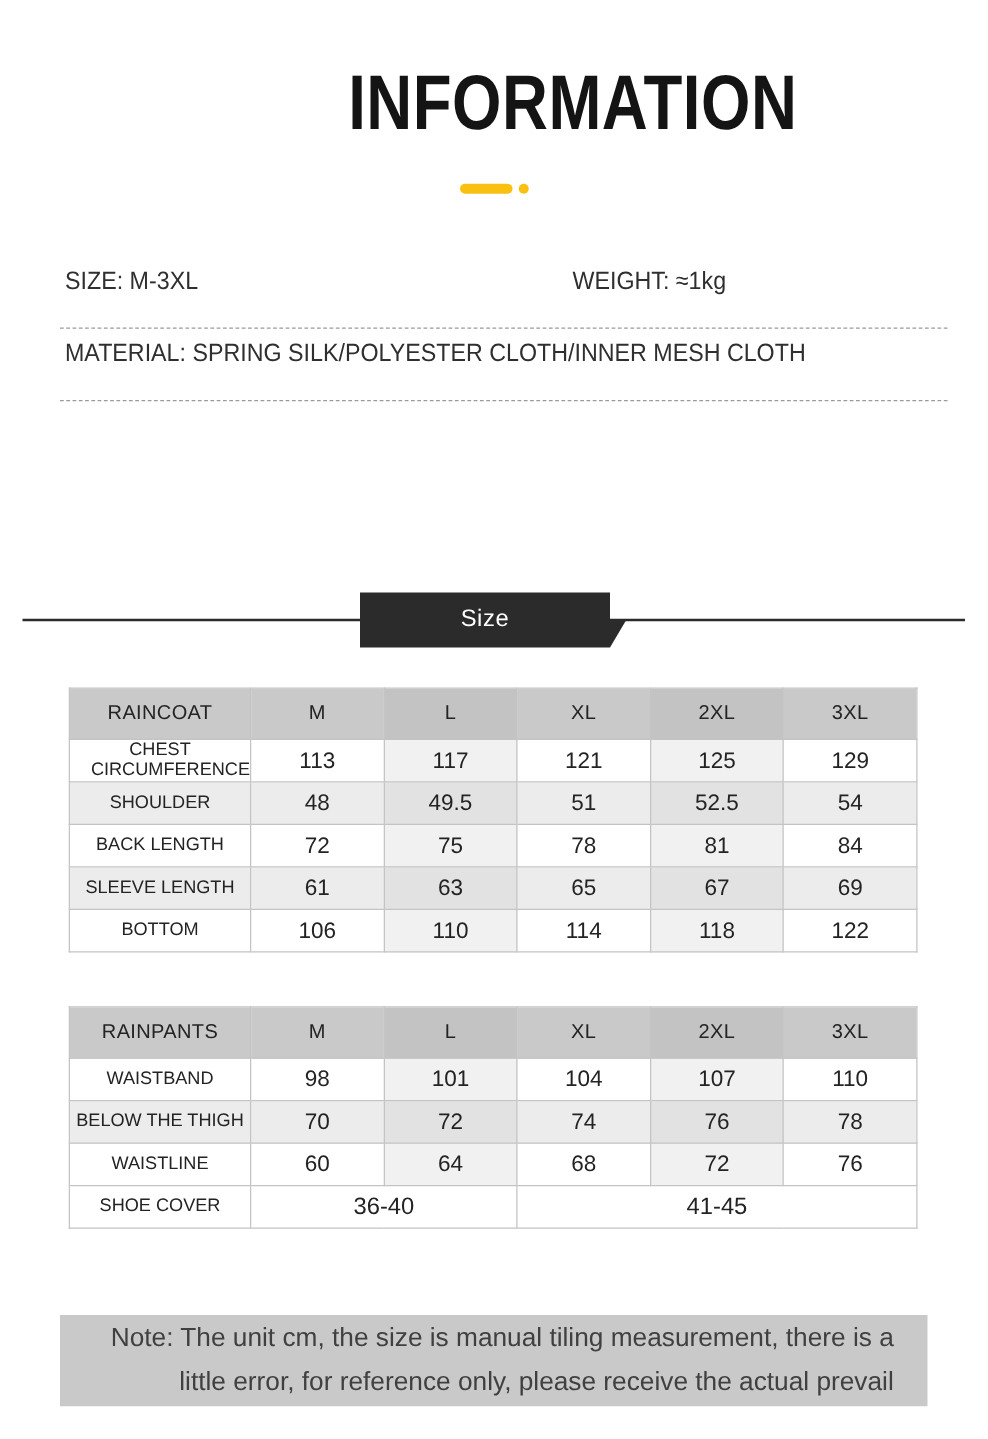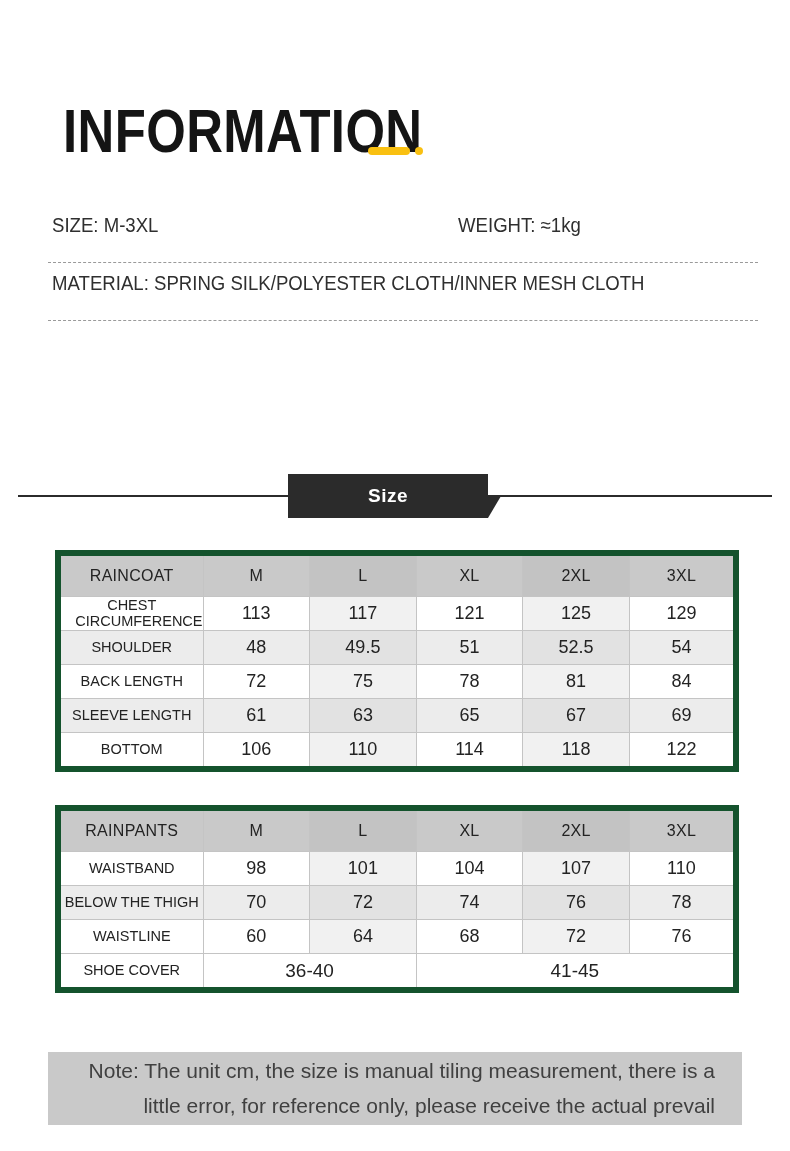--- a/index.html
+++ b/index.html
@@ -15,22 +15,21 @@
     color: #2b2b2b;
     overflow: hidden;
   }
 
   
   .title-block {
     position: absolute;
     top: 52px;
     left: 0;
     width: 701px;
-    text-align: left;
-    margin-top: 48px;
+    text-align: right;
   }
   .title {
     font-family: "Liberation Sans", sans-serif;
     font-size: 62px;
     font-weight: bold;
     letter-spacing: 0.5px;
     color: #141414;
     line-height: 1;
     transform: scaleX(0.82);
     transform-origin: center;
@@ -106,21 +105,20 @@
     height: 2px;
     background: #2b2b2b;
   }
   .size-tab {
     position: absolute;
     left: 288px;
     top: 0px;
     width: 200px;
     height: 44px;
     background: #2b2b2b;
-    font-weight: bold;
   }
   .size-tab-label {
     position: absolute;
     left: 0;
     top: 0;
     width: 200px;
     height: 44px;
     line-height: 44px;
     text-align: center;
     color: #ffffff;
@@ -137,21 +135,21 @@
     border-right: 13px solid transparent;
   }
 
   
   .sizetable {
     position: absolute;
     left: 55px;
     width: 678px;
     border-collapse: collapse;
     table-layout: fixed;
-    border: 6px solid #14532d;
+    border: 1px solid #14532d;
     background: #ffffff;
   }
   #table-raincoat  { top: 550px; }
   #table-rainpants { top: 805px; }
 
   .sizetable col.c-label { width: 145px; }
   .sizetable col.c-size  { width: 106.6px; }
 
   .sizetable th, .sizetable td {
     border: 1px solid #c4c4c4;

